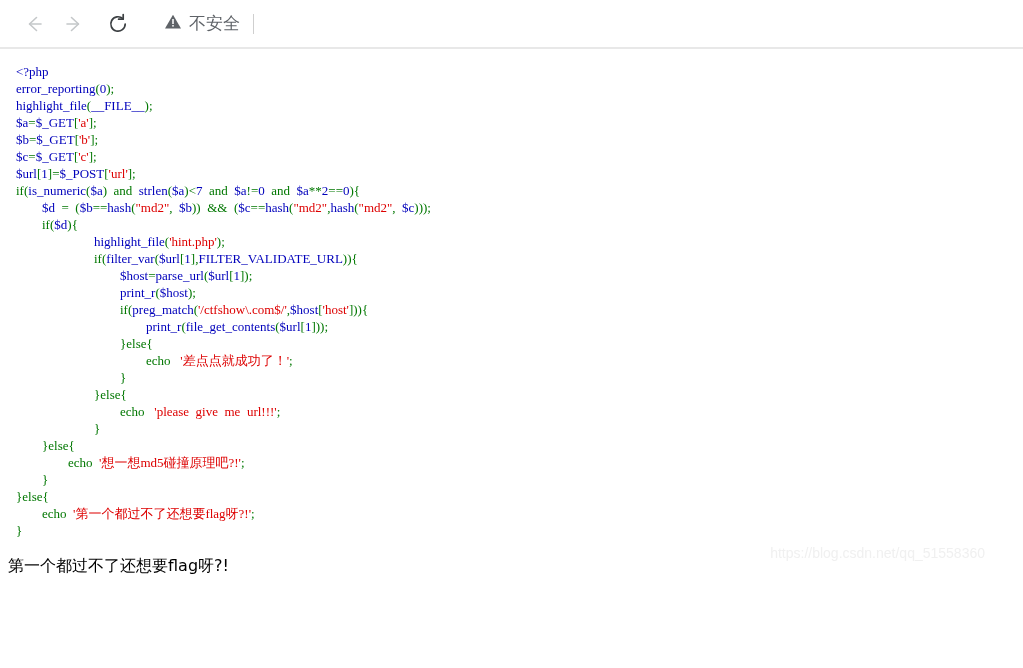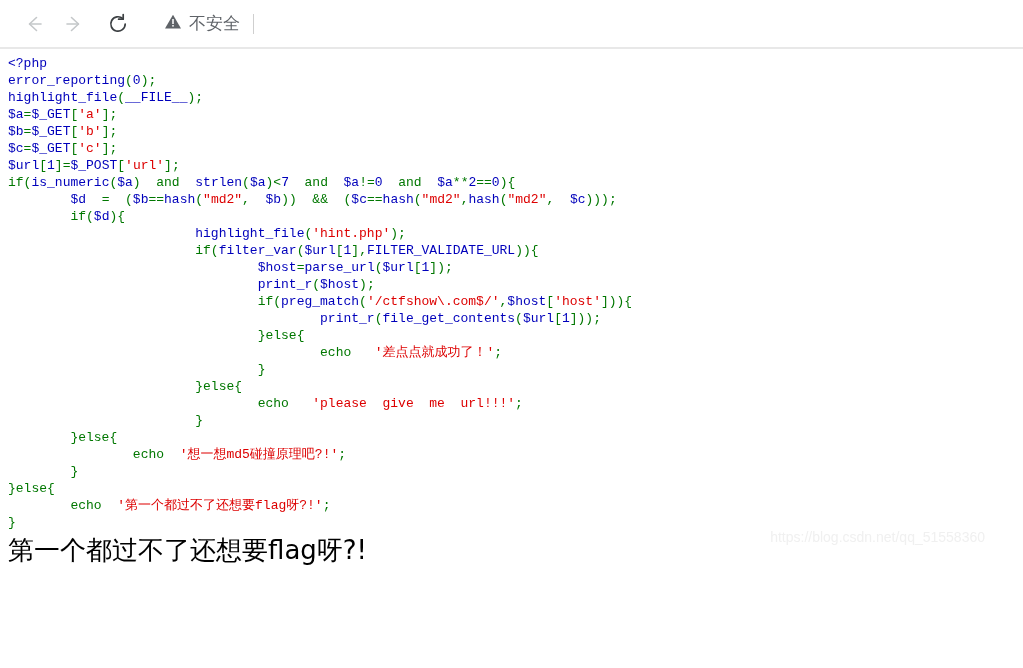--- a/index.html
+++ b/index.html
@@ -83,37 +83,37 @@
     font-family: "Liberation Sans", sans-serif;
   }
   .url-port { color: #8b8b8b; }
 
   
   .page-content {
     padding: 0;
     position: relative;
   }
   .code-block {
-    margin: 0;
+    margin: 8px;
     padding: 8px 0 0 8px;
-    font-family: Liberation Mono, monospace;
+    font-family: Liberation Serif, serif;
     font-size: 13px;
     line-height: 17px;
     white-space: pre;
     color: #000000;
   }
   .c-default { color: #0000BB; }
   .c-keyword { color: #007700; }
   .c-string  { color: #DD0000; }
   .c-php     { color: #0000BB; }
 
   .output-text {
     margin: 0;
     padding: 6px 0 0 8px;
-    font-size: 26px;
+    font-size: 16px;
     line-height: 26px;
     color: #000000;
     font-family: "DejaVu Sans", sans-serif;
     white-space: pre;
   }
 
   .watermark {
     position: absolute;
     right: 38px;
     bottom: 18px;

